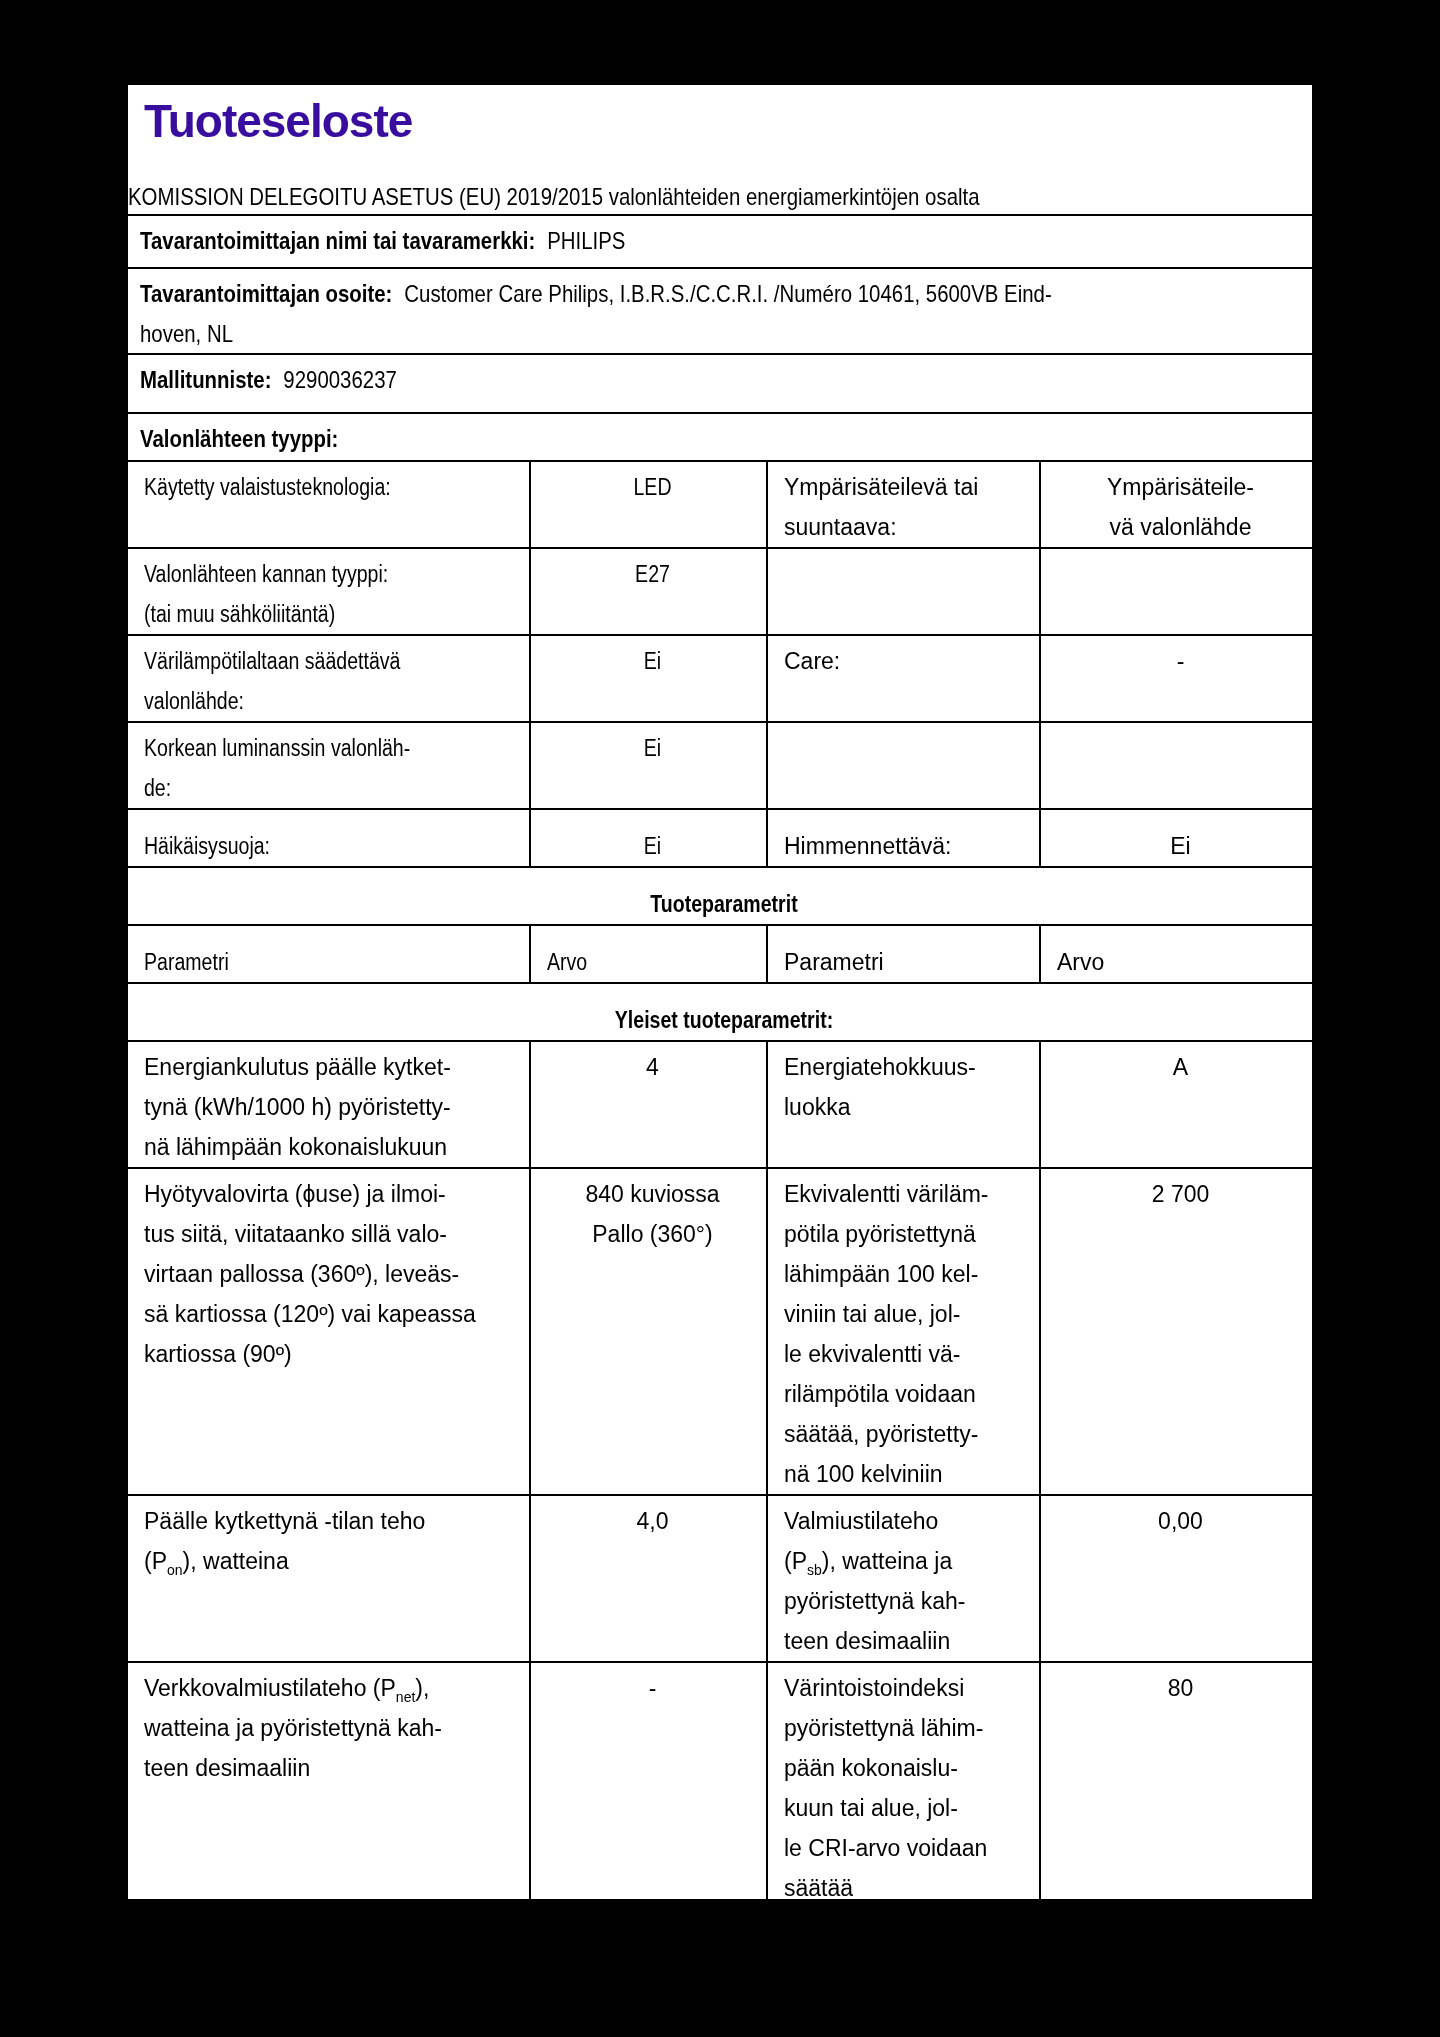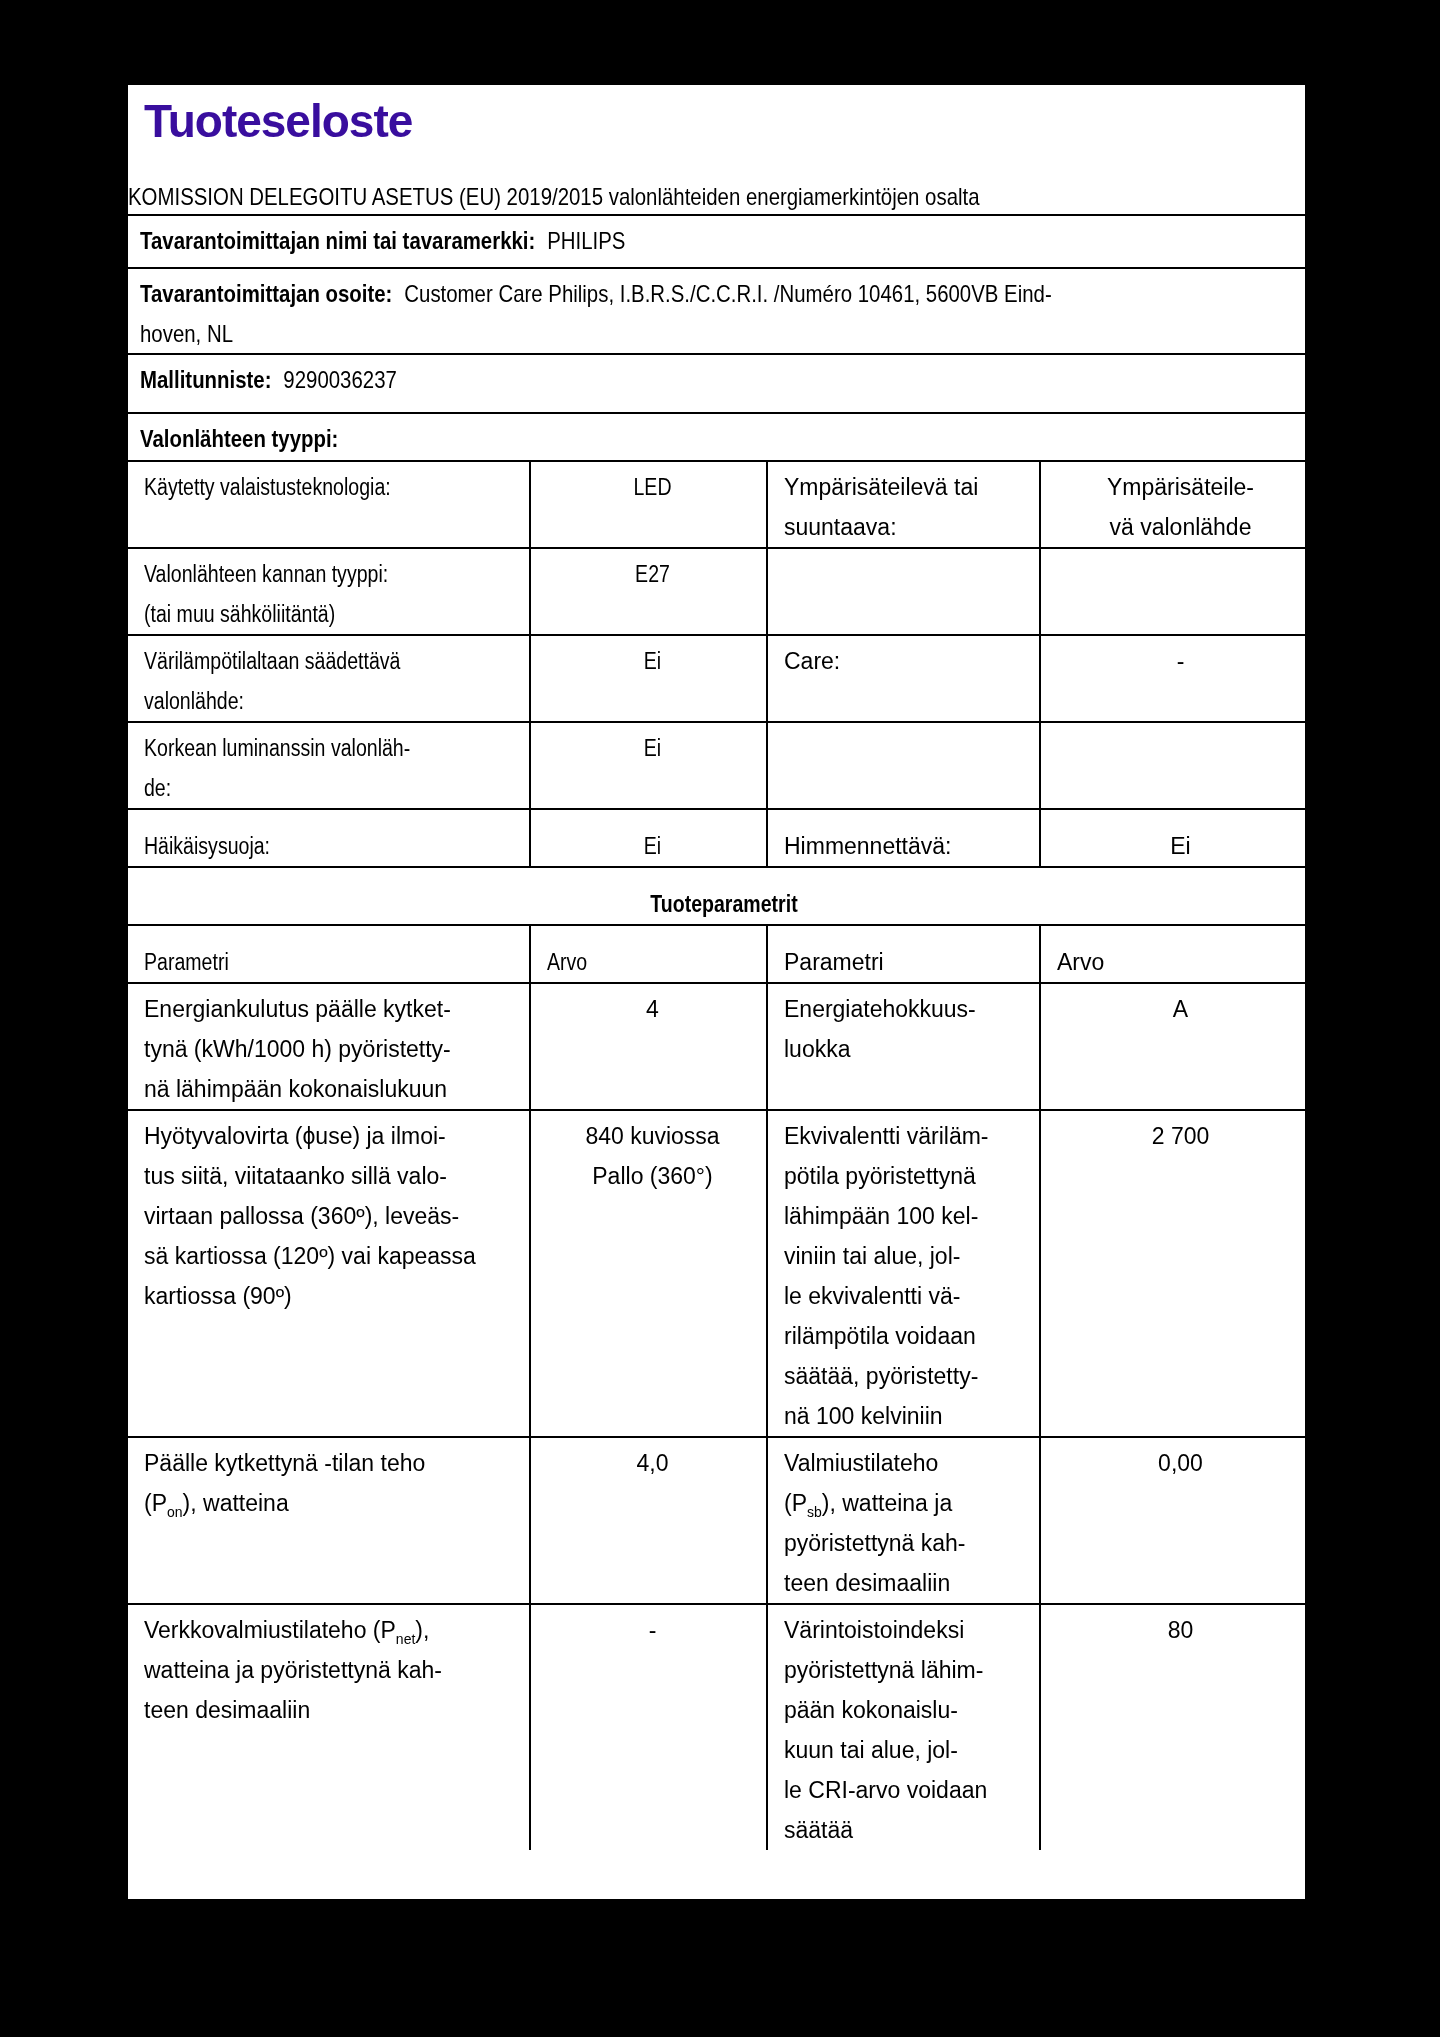--- a/index.html
+++ b/index.html
@@ -1,16 +1,16 @@
 <!DOCTYPE html>
 <html><head>
 <meta charset="utf-8">
 <style>
   html,body{margin:0;padding:0;background:#000;}
-  .canvas{position:relative;width:1305px;height:2037px;background:#000;overflow:hidden;
+  .canvas{position:relative;width:1440px;height:2037px;background:#000;overflow:hidden;
           font-family:"Liberation Sans","DejaVu Sans",sans-serif;color:#000;text-decoration:underline;}
   .page{position:absolute;left:128px;top:85px;width:1184px;height:1814px;background:#fff;overflow:hidden;}
   h1.title{margin:10px 16px 0 16px;font-size:46px;line-height:52px;font-weight:bold;color:#390E9E;letter-spacing:-1px;}
   .subtitle-wrap{margin:33px 16px 0 0;height:34px;}
   .subtitle{font-size:24px;line-height:34px;white-space:pre-line;}
   .meta{box-sizing:border-box;border-top:2px solid #000;padding:5px 16px 0 12px;font-size:24px;line-height:40px;white-space:pre-line;}
   .m1{height:53px}.m2{height:86px}.m3{height:59px}.m4{height:48px}
   .lbl{font-weight:bold;}
   .val{margin-left:14px;}
   
@@ -128,20 +128,25 @@
       <tr class="hH tight">
         <td colspan="2"><div class="ct narrow">Parametri</div></td>
         <td class="bl"><div class="ct narrow">Arvo</div></td>
         <td class="bl">
               <div class="ct">Parametri</div>
             </td>
         <td class="bl">
               <div class="ct">Arvo</div>
             </td>
       </tr>
+      <tr class="hI tight">
+        <td colspan="5" class="sec">
+              <div class="narrowc">Yleiset tuoteparametrit:</div>
+            </td>
+      </tr>
 
       <tr class="hJ">
         <td colspan="2">
               <div class="ct">Energiankulutus päälle kytket-
 tynä (kWh/1000 h) pyöristetty-
 nä lähimpään kokonaislukuun</div>
             </td>
         <td class="bl center">
               <div class="ct">4</div>
             </td>

